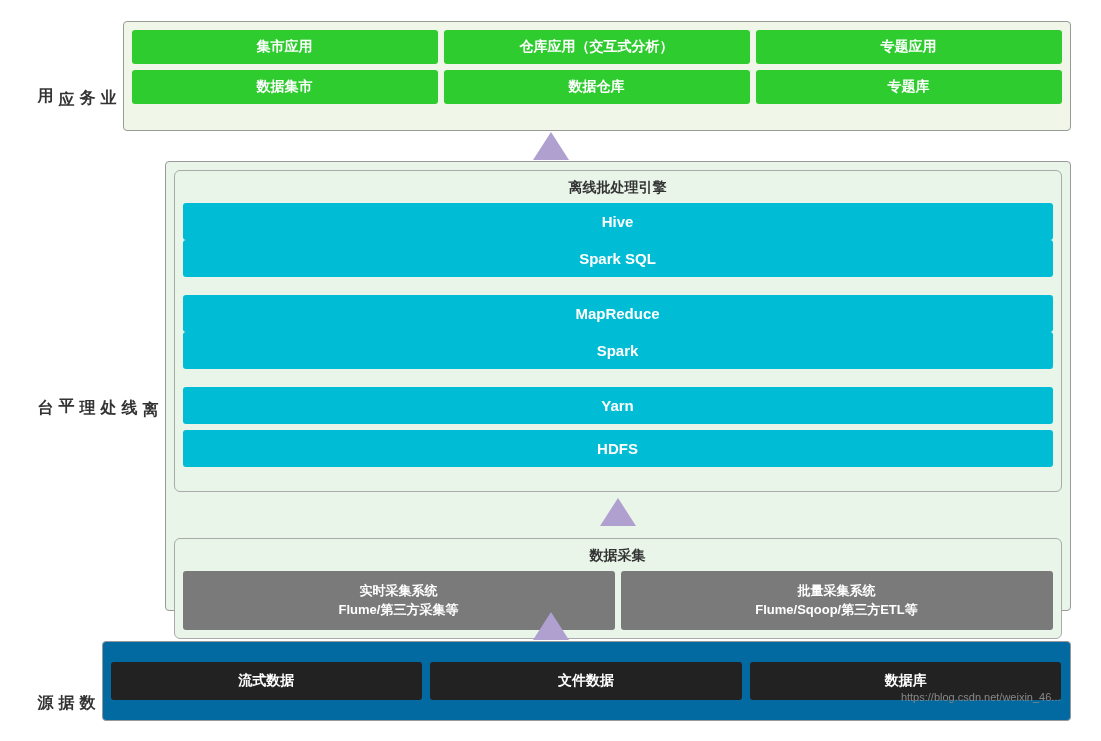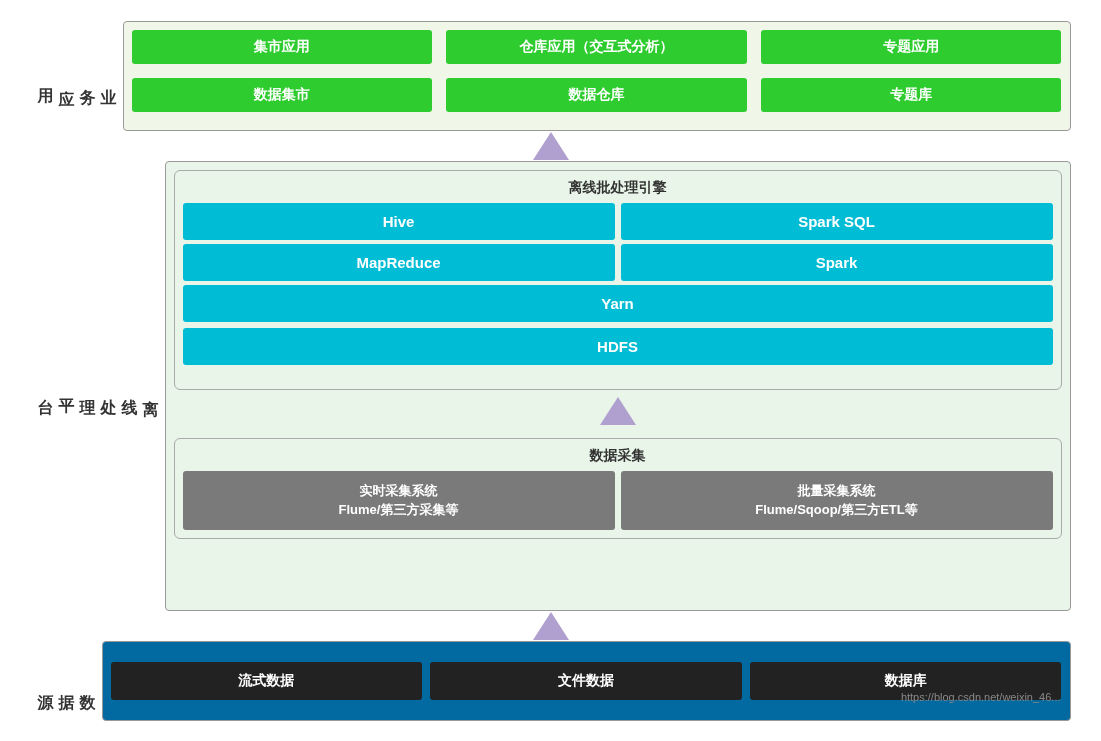--- a/index.html
+++ b/index.html
@@ -49,21 +49,21 @@
 
     
     .business-section .section-content {
       background: #f0f7e8;
       border-color: #999;
     }
     .green-grid {
       display: grid;
       grid-template-columns: 1fr 1fr 1fr;
       grid-template-rows: 1fr 1fr;
-      gap: 14px;
+      gap: 6px;
     }
     .green-box {
       background: #2ecc2e;
       color: #fff;
       font-size: 14px;
       font-weight: bold;
       text-align: center;
       padding: 8px 4px;
       border-radius: 3px;
     }
@@ -92,23 +92,22 @@
     }
     .offline-inner-title {
       text-align: center;
       font-size: 14px;
       font-weight: bold;
       color: #333;
       margin-bottom: 6px;
     }
     .cyan-grid-2col {
       display: grid;
-      grid-template-columns: 1fr 1fr;
-      gap: 6px;
-      margin-bottom: 4px;
+      grid-template-columns: 1fr;
+      margin-bottom: 18px;
     }
     .cyan-box {
       background: #00bcd4;
       color: #fff;
       font-size: 15px;
       font-weight: bold;
       text-align: center;
       padding: 10px 4px;
       border-radius: 3px;
     }

